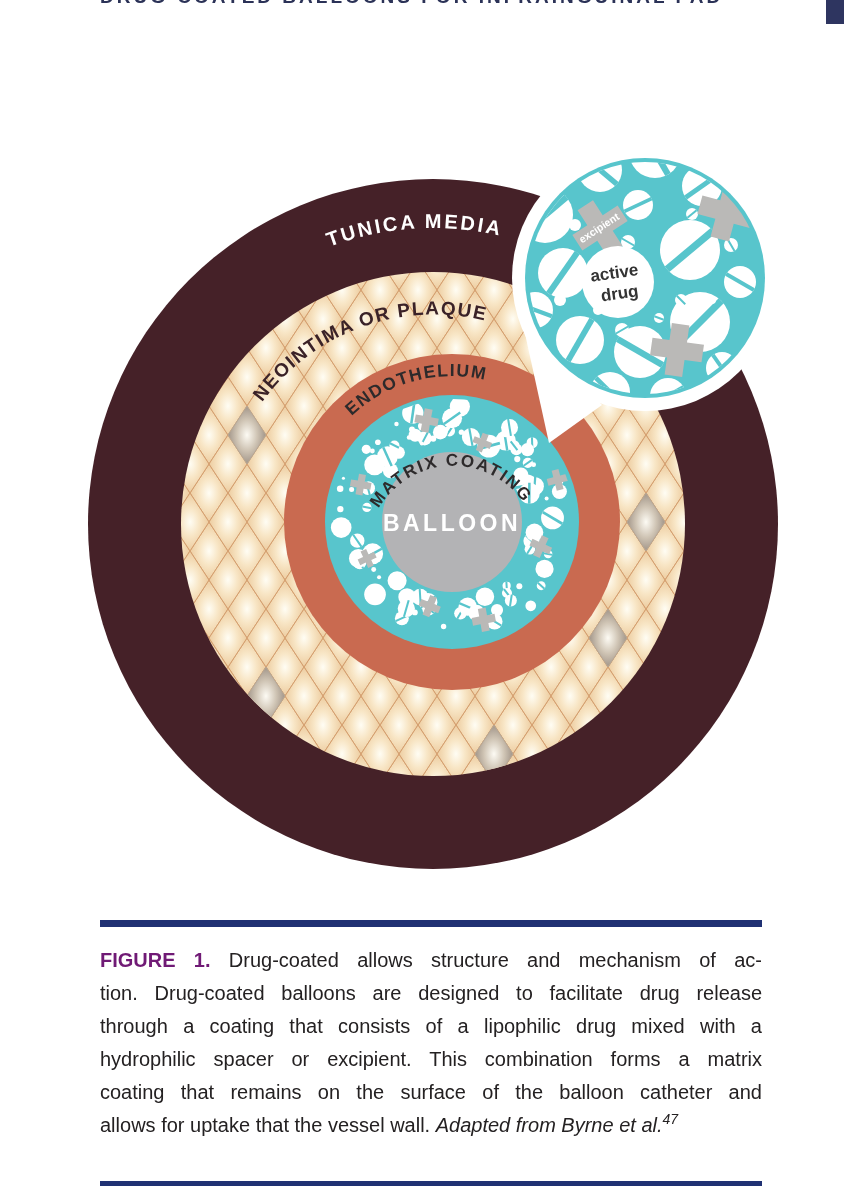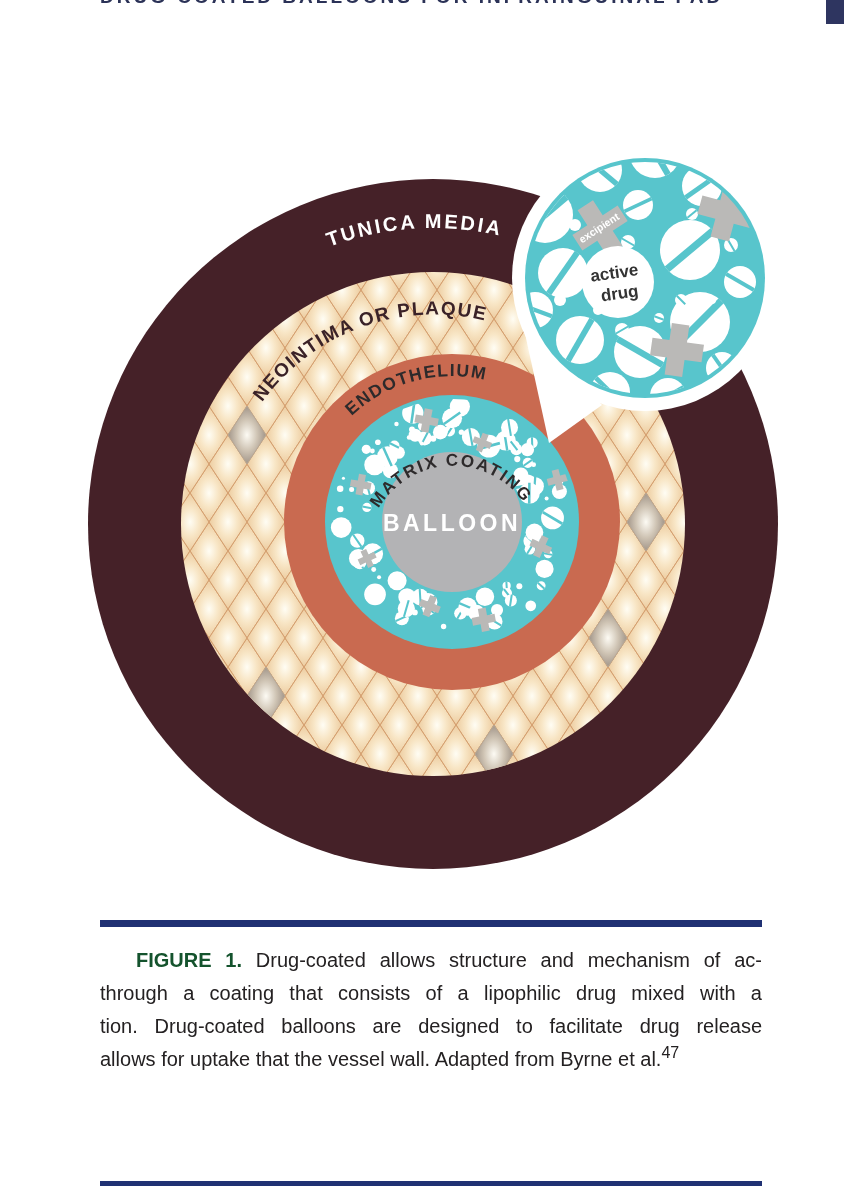--- a/index.html
+++ b/index.html
@@ -10,23 +10,23 @@
         color:#2b3257;white-space:nowrap;}
   .corner-square{position:absolute;left:826px;top:0;width:18px;height:24px;background:#2e3560;}
   .figure-svg{position:absolute;left:0;top:0;}
   .rule{position:absolute;left:100px;width:662px;background:#203173;}
   .rule-top{top:920px;height:7px;}
   .rule-bottom{top:1181px;height:5px;}
   .caption{position:absolute;left:100px;top:944px;width:662px;color:#242122;
         font-size:20px;line-height:33px;}
   .cap-line{text-align:justify;text-align-last:justify;}
   .cap-line.last{text-align-last:left;}
-  .fig-label{font-weight:bold;color:#14532d;margin-left:36px;}
-  .cap-italic{}
-  .cap-sup{font-size:16px;vertical-align:super;line-height:0;}
+  .fig-label{font-weight:bold;color:#701a75;}
+  .cap-italic{font-style:italic;}
+  .cap-sup{font-style:italic;font-size:14px;vertical-align:super;line-height:0;}
   svg text{font-family:"Liberation Sans",sans-serif;}
 </style>
 </head>
 <body>
 
 <div class="page">
 
   <div class="running-head">
     <div class="inner">DRUG-COATED BALLOONS FOR INFRAINGUINAL PAD</div>
   </div>
@@ -289,19 +289,21 @@
     <text transform="rotate(-8 618 282)" text-anchor="middle" font-size="17" font-weight="bold" fill="#333333">
       <tspan x="618" y="278">active</tspan>
       <tspan x="618" y="299">drug</tspan>
     </text>
   </svg>
 
   <div class="rule rule-top"></div>
 
   <div class="caption">
     <div class="cap-line"><span class="fig-label">FIGURE 1.</span> <span>Drug-coated allows structure and mechanism of ac-</span></div>
+    <div class="cap-line">tion. Drug-coated balloons are designed to facilitate drug release</div>
     <div class="cap-line">through a coating that consists of a lipophilic drug mixed with a</div>
-    <div class="cap-line">tion. Drug-coated balloons are designed to facilitate drug release</div>
+    <div class="cap-line">hydrophilic spacer or excipient. This combination forms a matrix</div>
+    <div class="cap-line">coating that remains on the surface of the balloon catheter and</div>
     <div class="cap-line last"><span>allows for uptake that the vessel wall. </span><span class="cap-italic">Adapted from Byrne et al.</span><span class="cap-sup">47</span></div>
   </div>
 
   <div class="rule rule-bottom"></div>
 </div>
 
 </body></html>

